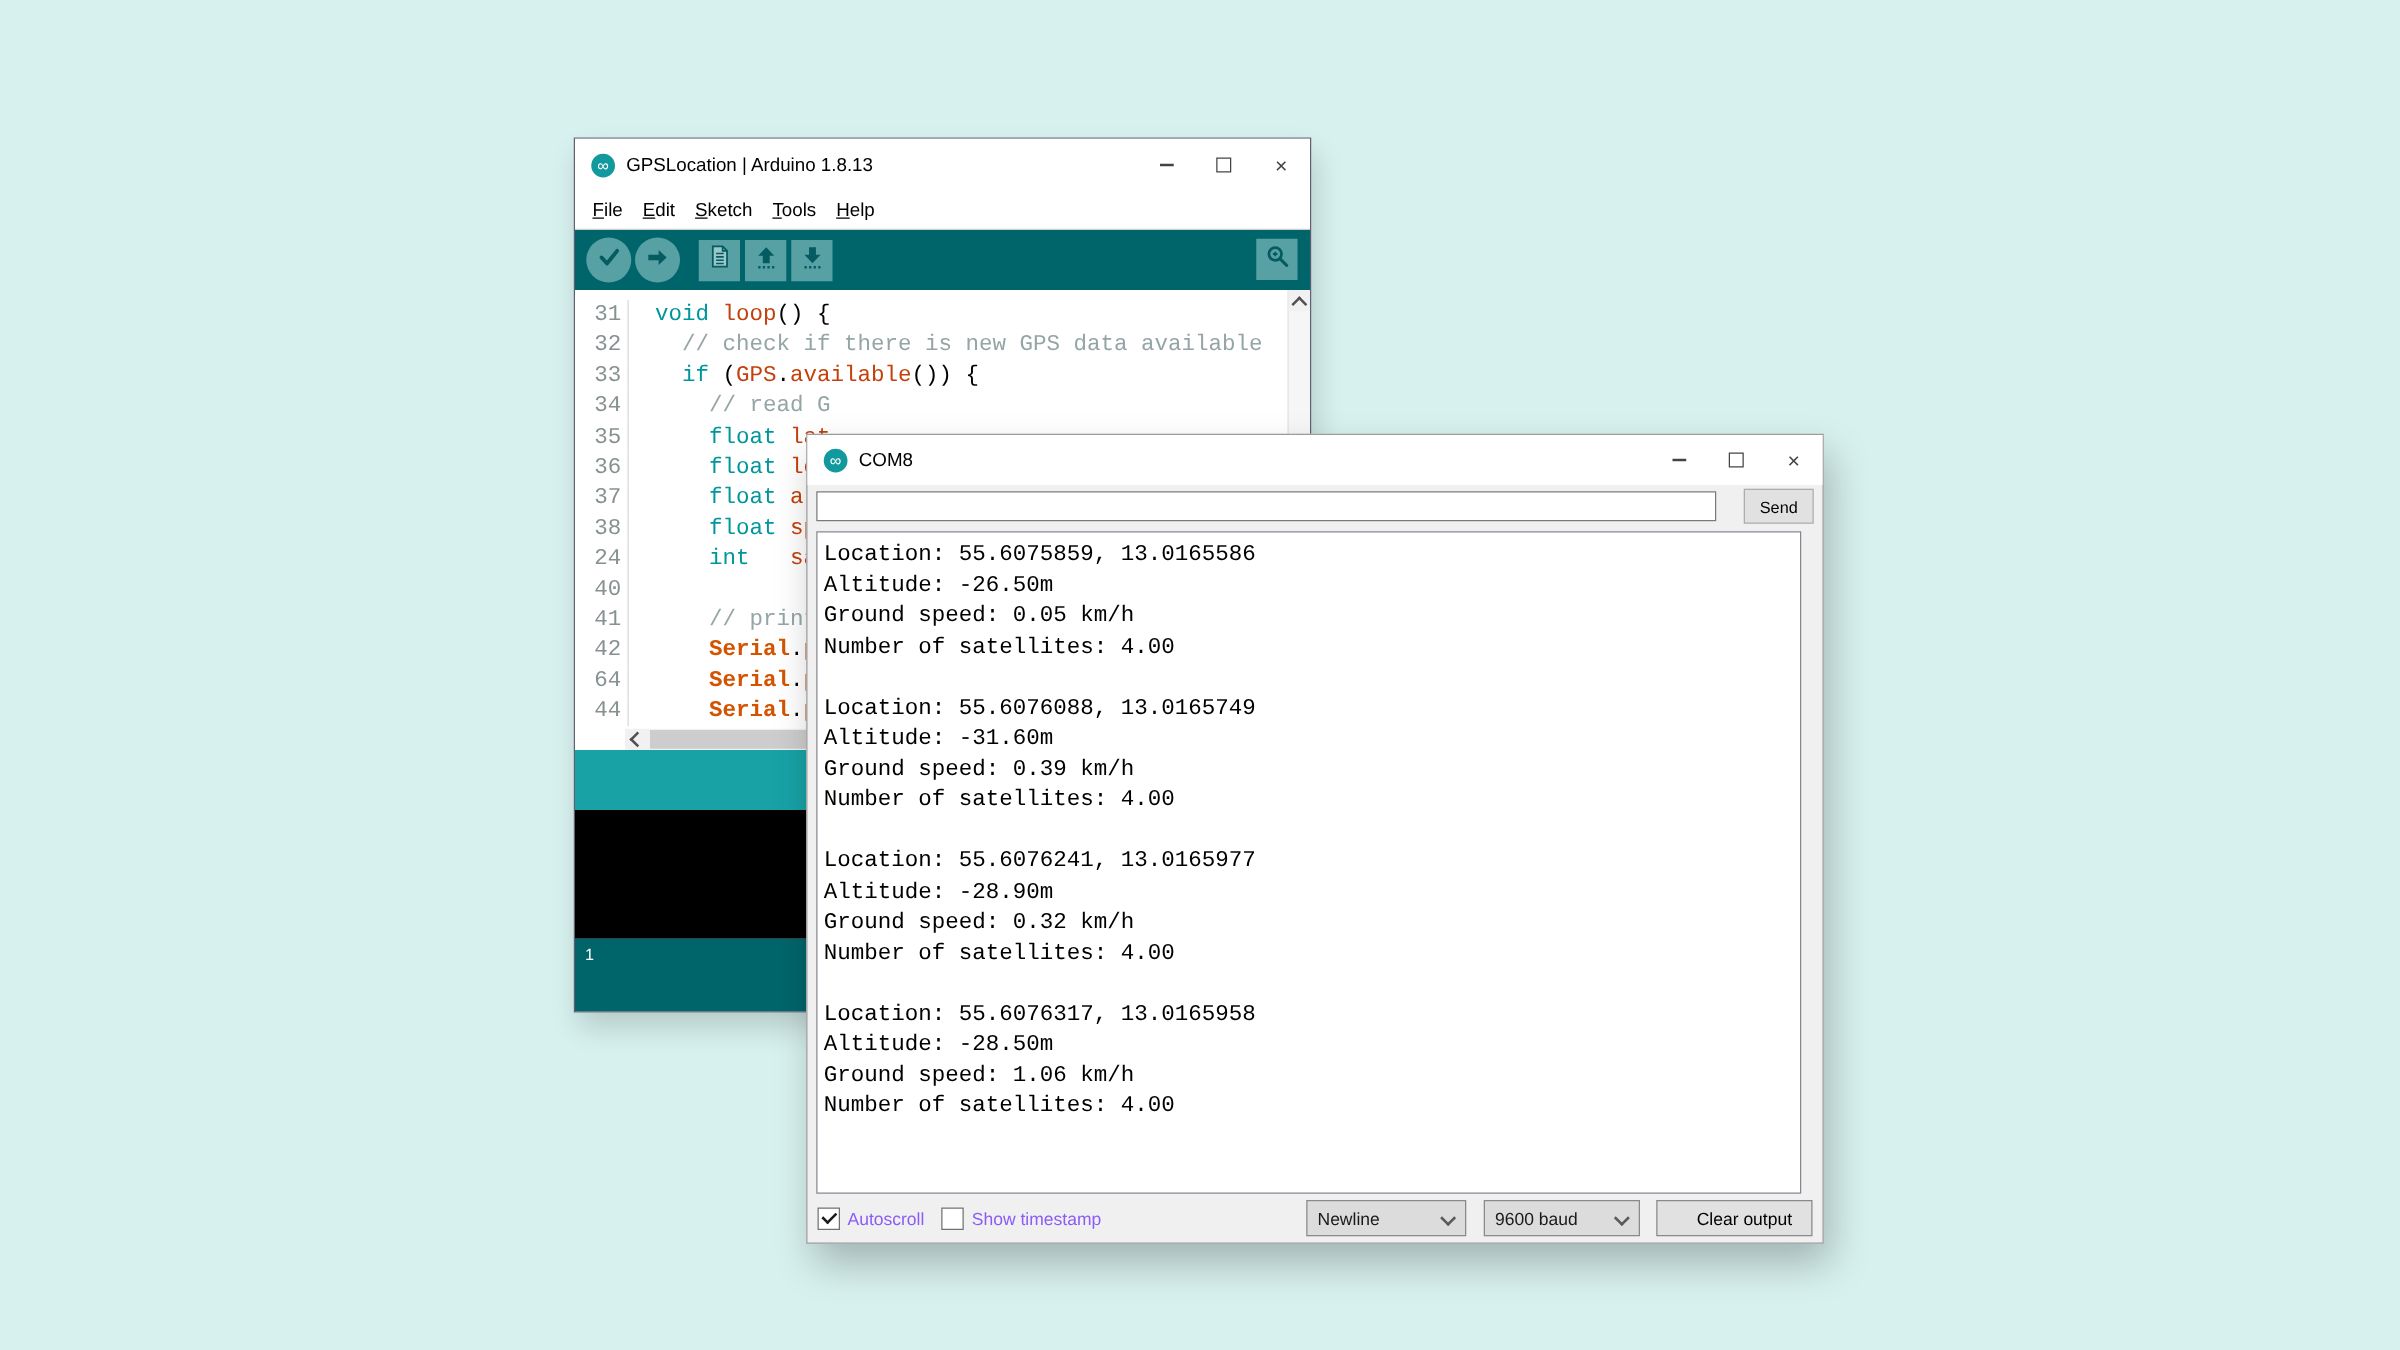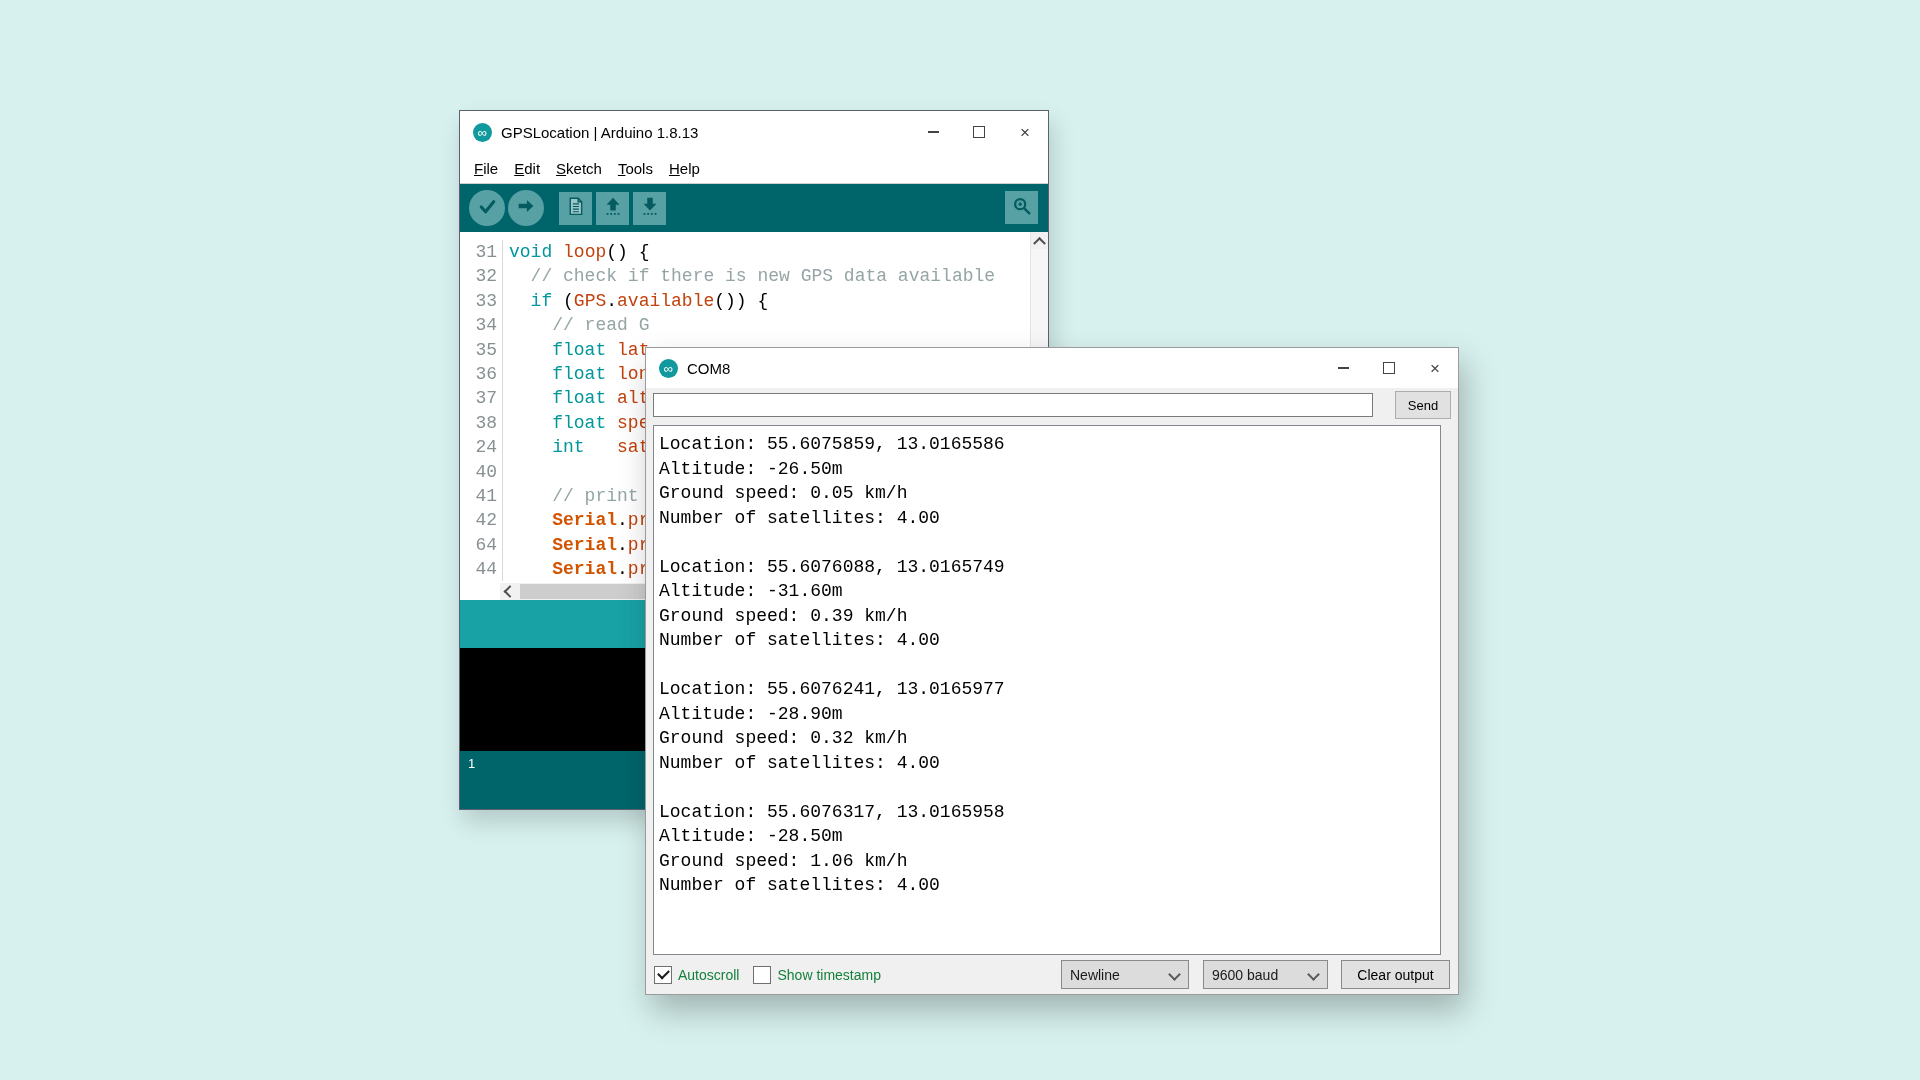--- a/index.html
+++ b/index.html
@@ -26,21 +26,21 @@
   .tb-square{width:33px;height:33px;margin-right:4px;}
   .tb-gap{width:12px;flex:0 0 auto;}
   .tb-right{position:absolute;right:10px;top:7px;margin:0;}
   .tabbar{height:34px;background:#18a2a6;flex:0 0 auto;position:relative;}
   .tab{position:absolute;left:10px;bottom:0;width:127px;height:30px;background:#fff;border-radius:6px 6px 0 0;
     display:flex;align-items:center;justify-content:center;font-size:15px;color:#39757c;}
   .tab-dd{position:absolute;right:13px;top:3px;width:37px;height:29px;background:#41b1b5;display:flex;align-items:center;justify-content:center;}
   .tri-down{width:0;height:0;border-left:7px solid transparent;border-right:7px solid transparent;border-top:8px solid #045b60;}
   .editor{height:351px;background:#fff;position:relative;font-family:"Liberation Mono",monospace;font-size:18px;overflow:hidden;flex:0 0 auto;}
   .code-lines{position:absolute;left:0;top:8px;right:17px;}
-  .code-line{display:flex;height:24.4px;line-height:24.4px;white-space:pre;}
+  .code-line{display:flex;height:24.4px;line-height:24.4px;white-space:pre;gap:15px;}
   .ln{width:37px;flex:0 0 auto;text-align:right;color:#879192;border-right:1px solid #d9d9d9;padding-right:5px;}
   .code{padding-left:6px;}
   .kw{color:#00979c;text-align:center;} .fn{color:#c2410c;} .fnb{color:#d35400;font-weight:bold;} .cm{color:#95a5a6;} .pl{color:#000;}
   .vscroll{position:absolute;right:0;top:0;width:17px;height:100%;background:#f6f6f6;border-left:1px solid #e4e4e4;}
   .vs-btn{width:17px;height:17px;background:#f1f1f1;display:flex;align-items:center;justify-content:center;}
   .chev-up{width:7px;height:7px;border-left:2px solid #505050;border-top:2px solid #505050;transform:rotate(45deg) translate(2px,2px);}
   .hscroll{height:17px;background:#fff;position:relative;flex:0 0 auto;}
   .hs-track{position:absolute;left:40px;right:0;top:0;bottom:0;background:#f1f1f1;}
   .hs-btn{position:absolute;left:0;top:0;width:17px;height:17px;display:flex;align-items:center;justify-content:center;}
   .chev-left{width:7px;height:7px;border-left:2px solid #505050;border-bottom:2px solid #505050;transform:rotate(45deg) translate(1px,-1px);}
@@ -57,28 +57,28 @@
   .send-btn{margin-left:22px;width:54px;height:26px;background:#e1e1e1;border:1px solid #adadad;font-size:13px;
     display:flex;align-items:center;justify-content:center;flex:0 0 auto;font-family:"Liberation Sans",sans-serif;}
   .serial-output{margin:6px 17px 0 7px;height:522px;background:#fff;border:1px solid #828790;
     font-family:"Liberation Mono",monospace;font-size:18px;line-height:24.5px;white-space:pre;
     padding:6px 0 0 5px;overflow:hidden;flex:0 0 auto;color:#000;}
   .serial-bottom{flex:1 1 auto;display:flex;align-items:center;padding:0 8px;}
   .check-group{display:flex;align-items:center;margin-right:14px;}
   .checkbox{width:16px;height:16px;background:#fff;border:1px solid #707070;display:flex;align-items:center;justify-content:center;flex:0 0 auto;}
   .checkmark{width:9px;height:5px;border-left:2px solid #1a1a1a;border-bottom:2px solid #1a1a1a;transform:rotate(-45deg) translate(1px,-1px);display:none;}
   .checkbox.checked .checkmark{display:block;}
-  .check-label{font-size:14px;color:#15803d;margin-left:6px;}
+  .check-label{font-size:14px;color:#8b5cf6;margin-left:6px;}
   .combo{height:27px;background:#dcdcdc;border:1px solid #8a8a8a;display:flex;align-items:center;
     font-size:14px;color:#1a1a1a;padding-left:8px;position:relative;flex:0 0 auto;}
   .combo .chev-dn{position:absolute;right:9px;top:9px;width:7px;height:7px;border-right:2px solid #5a5a5a;border-bottom:2px solid #5a5a5a;transform:rotate(45deg);}
   #combo-lineending{width:118px;margin-left:auto;}
   #combo-baud{width:115px;margin-left:14px;}
   .clear-btn{width:107px;height:27px;margin-left:13px;background:#e1e1e1;border:1px solid #8a8a8a;font-size:14px;
-    display:flex;align-items:center;justify-content:center;flex:0 0 auto;}
+    display:flex;align-items:center;justify-content:center;flex:0 0 auto;padding-left:16px;}
 </style>
 </head>
 <body>
 
 <div class="window" id="arduino-window">
   <div class="titlebar">
     <span class="app-icon">∞</span>
     <span class="title-text">GPSLocation | Arduino 1.8.13</span>
     <span class="win-controls">
       <span class="wc">

